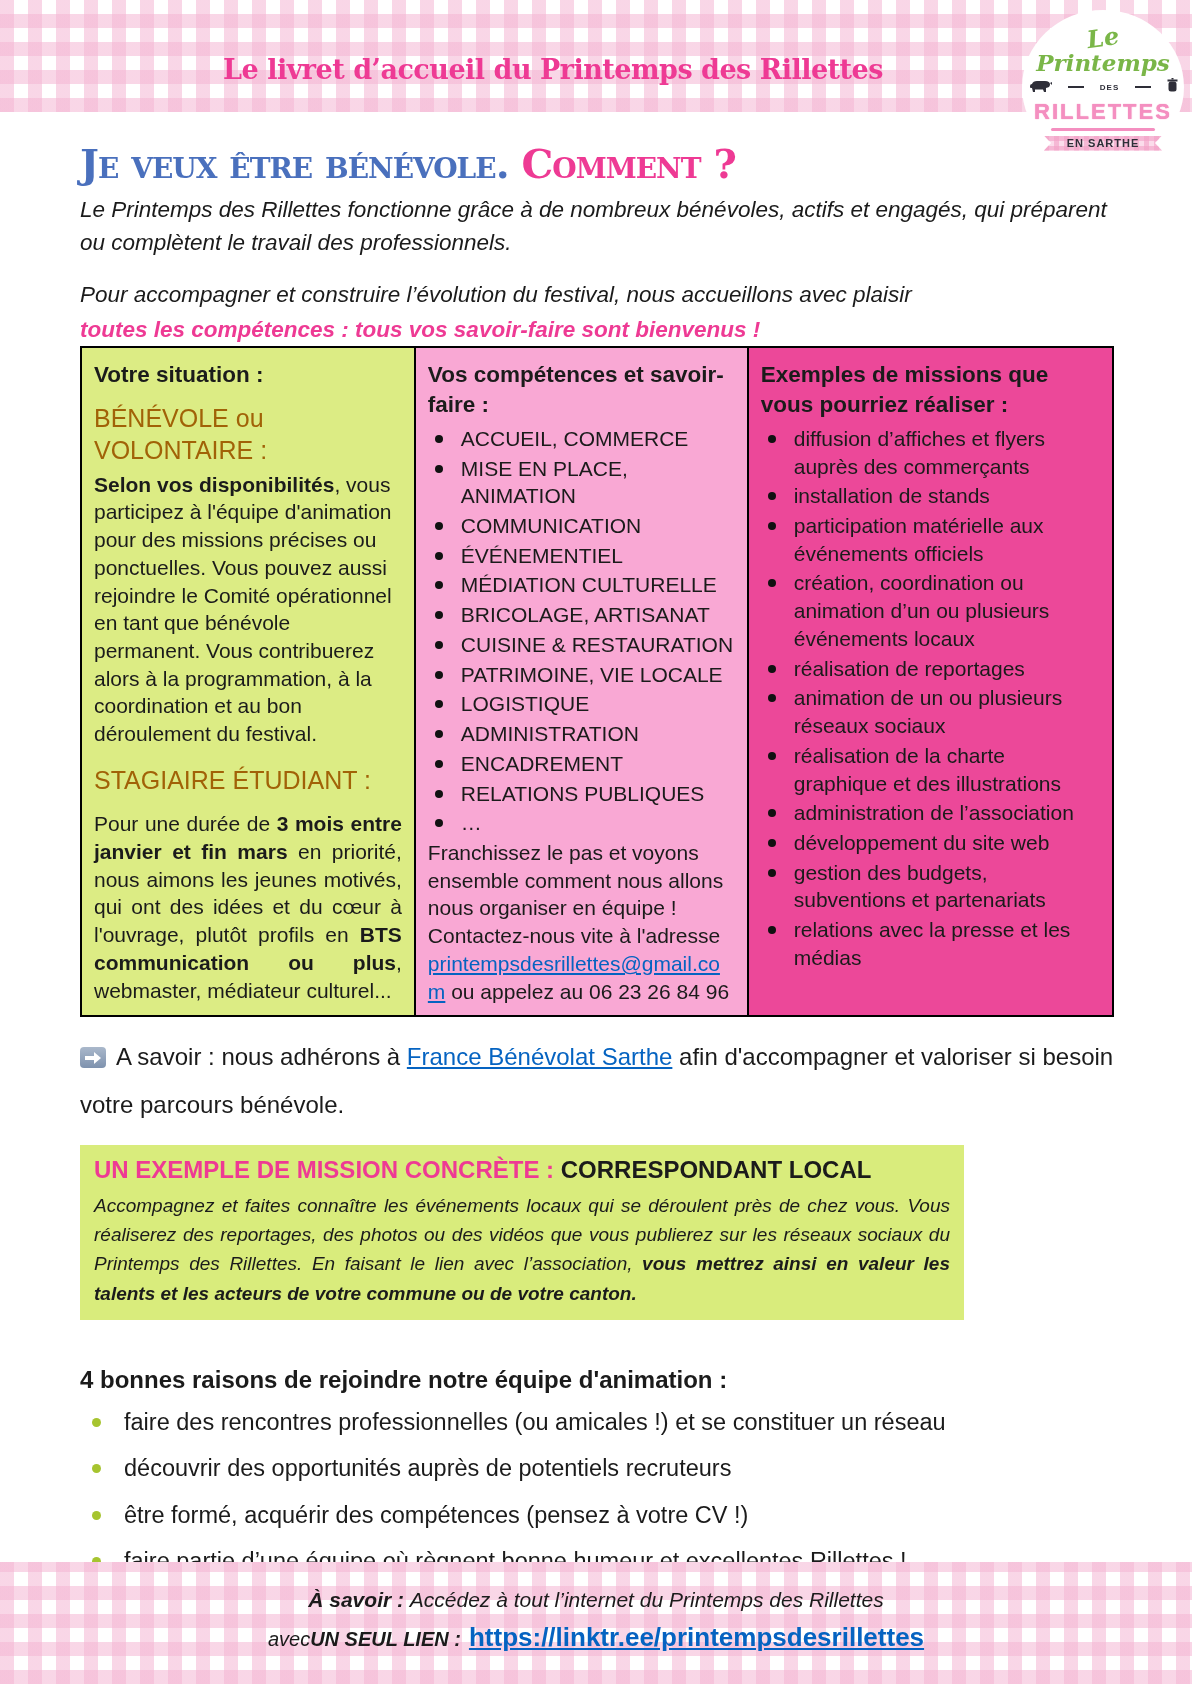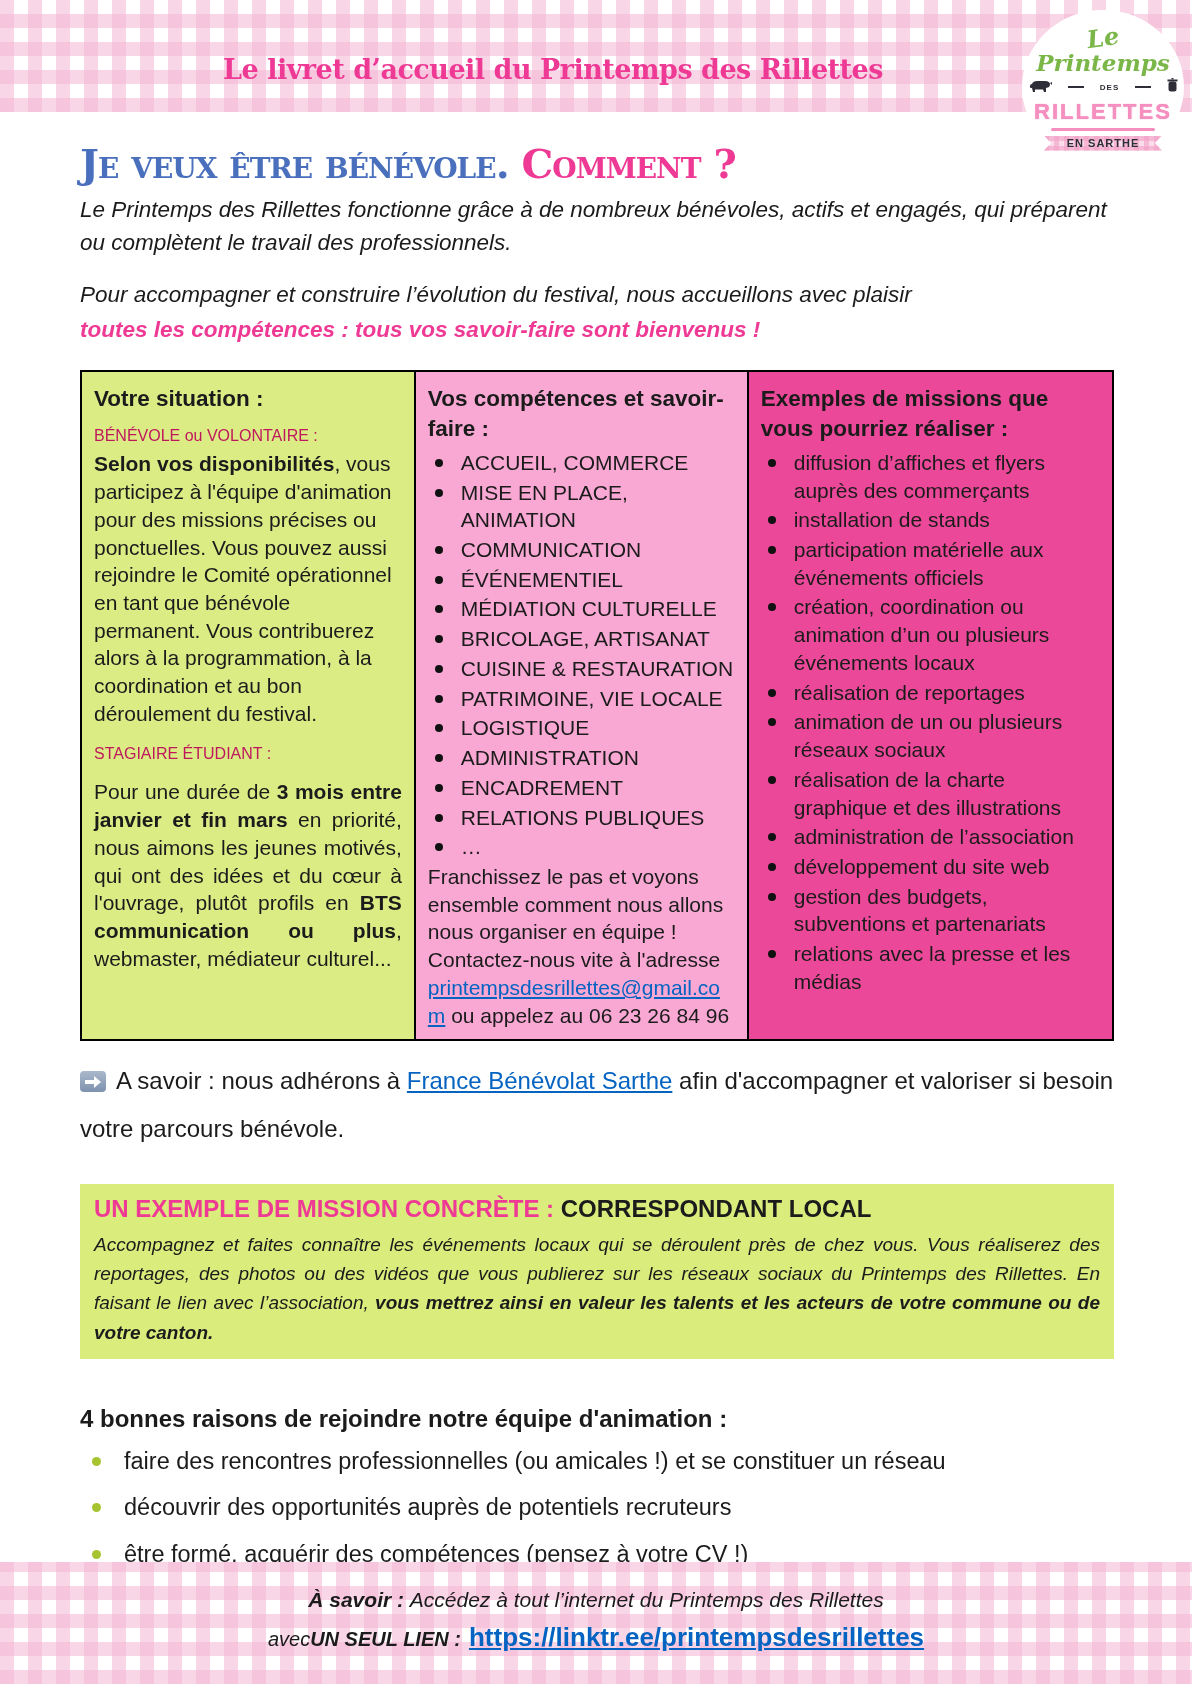--- a/index.html
+++ b/index.html
@@ -71,51 +71,51 @@
     font-weight:bold; font-variant:small-caps;
     font-size:40px; letter-spacing:-1px; line-height:1.1;
     white-space:nowrap;
   }
   .h-blue { color:#4a70bd; }
   .h-pink { color:#ee3a94; }
   .intro { font-style:italic; font-size:22.5px; line-height:1.46; margin-top:8px; }
   .intro.b { font-weight:normal; margin-top:19px; }
   .intro.pink { color:#ee3a94; font-weight:bold; margin-top:2px; }
   
-  .sit-table { display:flex; margin-top:24px; width:1034px; }
+  .sit-table { display:flex; width:1034px; }
   .cell {
     border:2px solid #000; padding:8px 12px 10px 12px;
     font-size:21px; line-height:1.32;
   }
   .cell + .cell { border-left:none; }
   .cell.c1 { width:341px; background:#dcec84; }
   .cell.c2 { width:338px; background:#f9a8d4; }
   .cell.c3 { width:371px; background:#ec4899; }
   .cell-title { font-size:22.5px; font-weight:bold; line-height:1.3; margin:4px 0 6px; }
-  .sub-blue { color:#be185d; font-size:16px; margin:12px 0 4px; line-height:1.3; }
+  .sub-blue { color:#a16207; font-size:25px; margin:12px 0 4px; line-height:1.3; }
   .par { margin:0; }
   .par.just { text-align:justify; }
   .mt14 { margin-top:14px; }
   ul.blist { list-style:none; margin-top:2px; }
   ul.blist li { display:flex; margin-bottom:2px; }
   .bdot { flex:0 0 auto; width:8px; height:8px; border-radius:50%; background:#111; margin:10px 18px 0 7px; }
   a.txt-link, span.txt-link { color:#0563c1; text-decoration:underline; cursor:pointer; }
   .break { word-break:break-all; }
   
   .note { margin-top:16px; font-size:24px; line-height:2.0; width:1040px; }
   .arrow-icon {
     display:inline-block; position:relative; width:26px; height:21px;
     border-radius:4px; background:linear-gradient(#aab8cb,#7e92ae);
     vertical-align:-3px; margin-right:10px;
   }
   .arrow-icon::before { content:""; position:absolute; left:5px; top:8.5px; width:9px; height:4px; background:#fff; }
   .arrow-icon::after { content:""; position:absolute; left:14px; top:4.5px;
     border-left:7px solid #fff; border-top:6px solid transparent; border-bottom:6px solid transparent; }
   
-  .mission { margin-top:31px; width:1034px; background:#d9ec7c; padding:8px 14px 12px; }
+  .mission { margin-top:16px; width:884px; background:#d9ec7c; padding:8px 14px 12px; }
   .mission-head { font-size:24px; font-weight:bold; line-height:1.4; }
   .mh-pink { color:#ee3a94; }
   .mission-body { font-style:italic; font-size:19px; line-height:1.54; text-align:justify; margin-top:4px; }
   .mission-body .bold-end { font-weight:bold; }
   
   .reasons { margin-top:46px; }
   .reasons-head { font-size:24px; font-weight:bold; margin-bottom:14px; }
   ul.rlist { list-style:none; }
   ul.rlist li { display:flex; margin-bottom:17px; font-size:23.5px; line-height:1.25; }
   .rdot { flex:0 0 auto; width:9px; height:9px; border-radius:50%; background:#a6c42f; margin:10px 23px 0 12px; }

